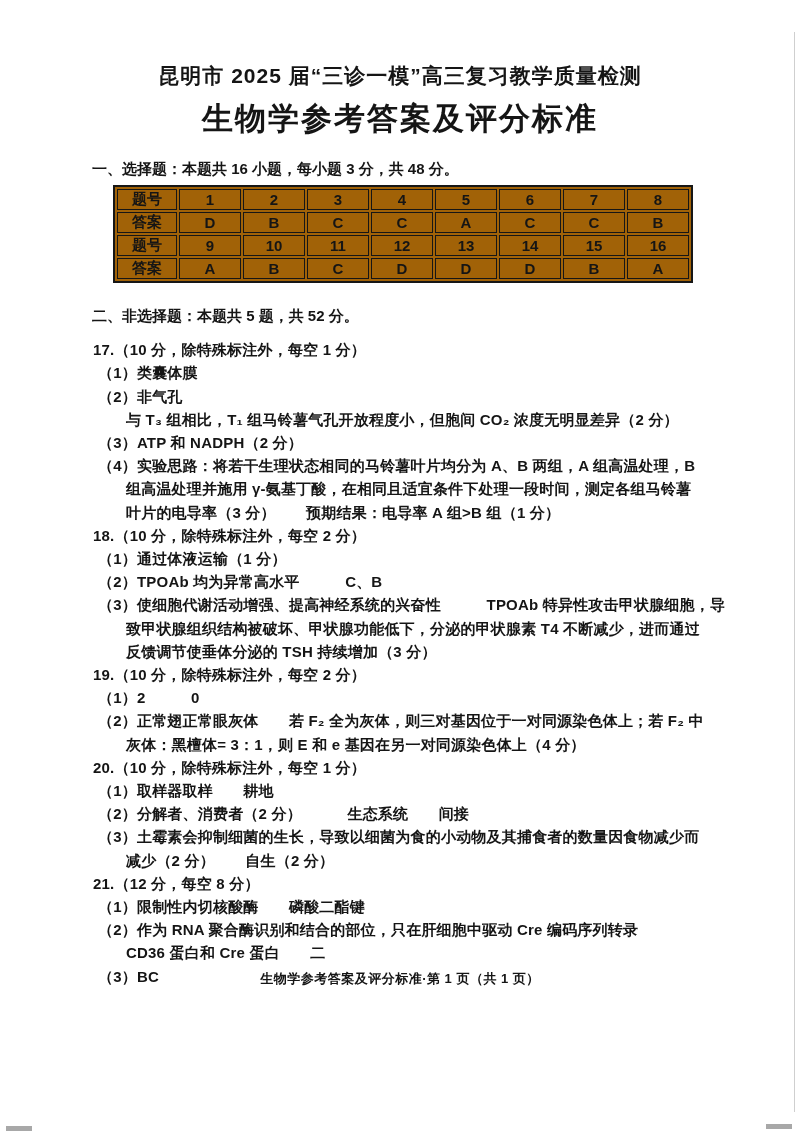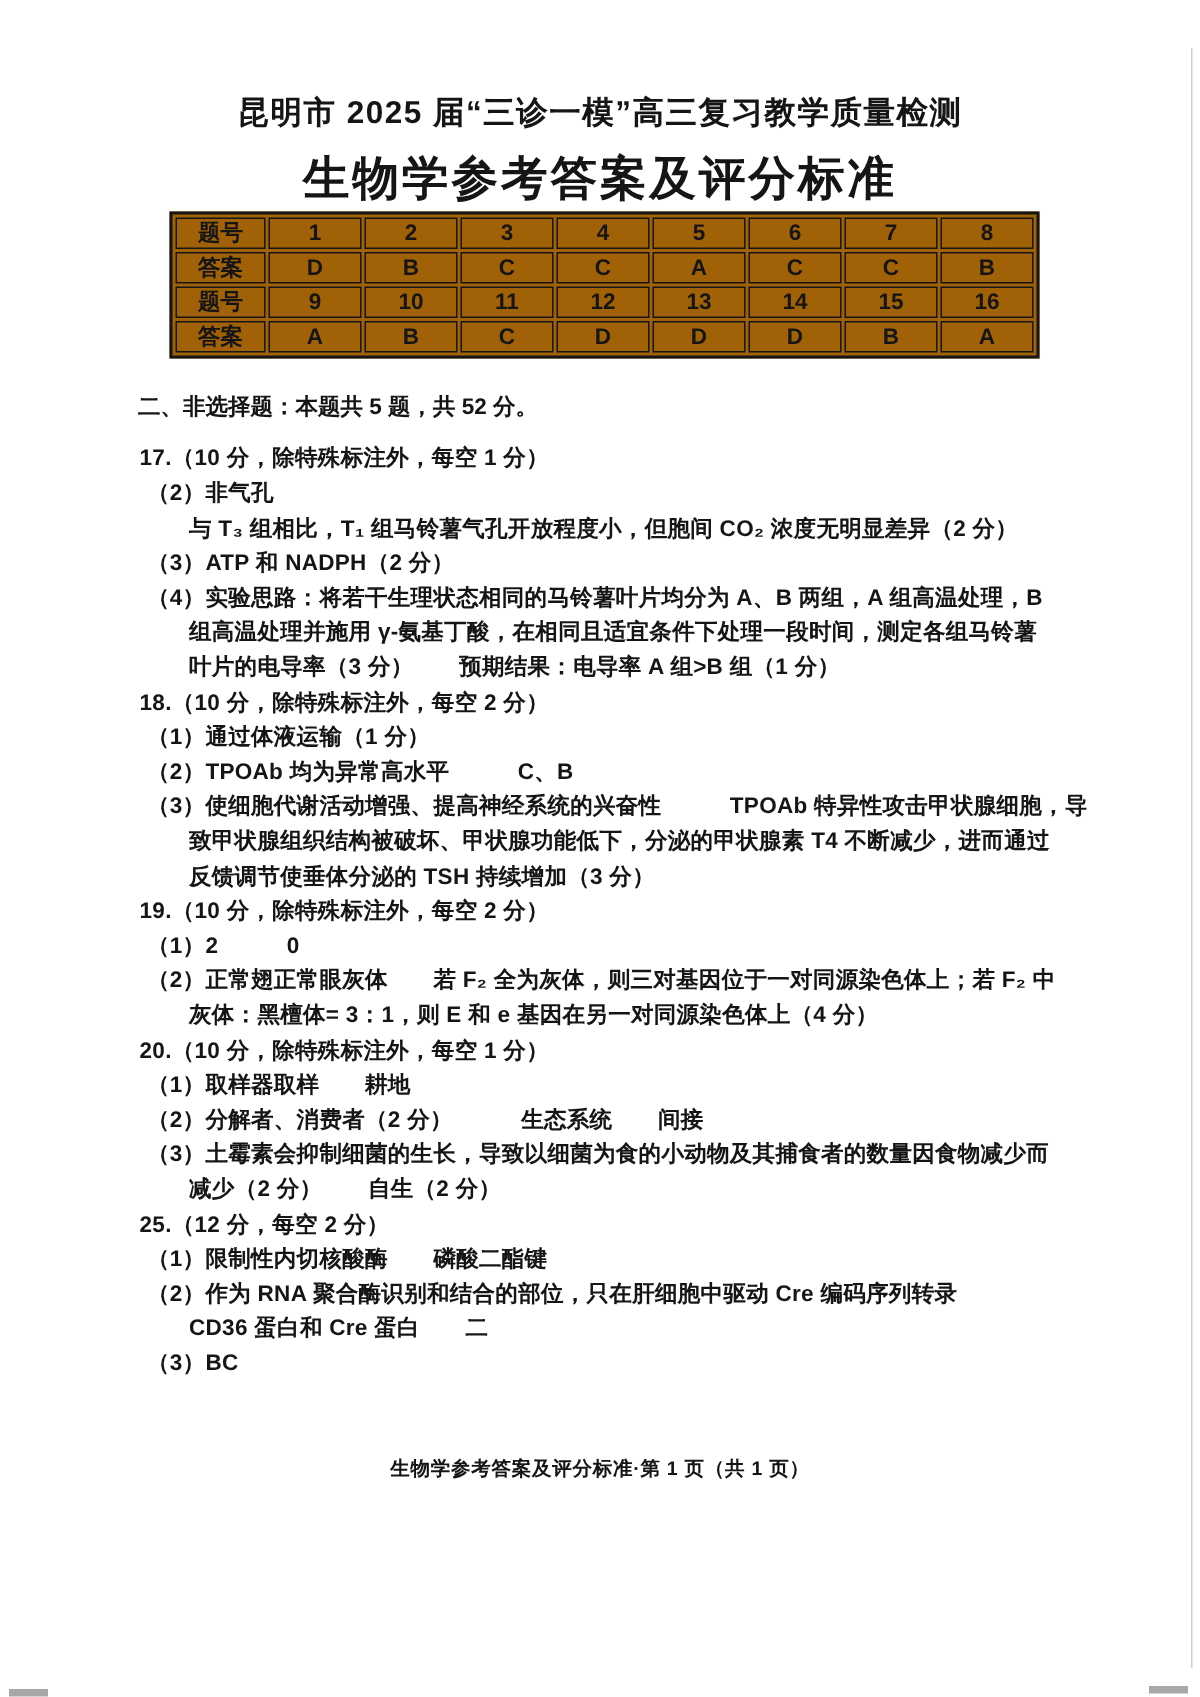--- a/index.html
+++ b/index.html
@@ -100,20 +100,21 @@
   .corner-mark.br { right: 8px; bottom: 2px; width: 26px; }
 </style>
 </head>
 <body>
 
 <div class="page">
 
   <div class="exam-title">昆明市 2025 届“三诊一模”高三复习教学质量检测</div>
   <div class="doc-title">生物学参考答案及评分标准</div>
 
+  <div class="section-heading">一、选择题：本题共 16 小题，每小题 3 分，共 48 分。</div>
 
   <table class="key">
     <tbody>
       <tr>
         <td class="rowhead">题号</td>
         <td>1</td>
         <td>2</td>
         <td>3</td>
         <td>4</td>
         <td>5</td>
@@ -154,20 +155,21 @@
         <td>B</td>
         <td>A</td>
       </tr>
     </tbody>
   </table>
 
   <div class="section-heading">二、非选择题：本题共 5 题，共 52 分。</div>
 
   <div class="answers">
     <div class="ln q">17.（10 分，除特殊标注外，每空 1 分）</div>
+    <div class="ln i">（1）类囊体膜</div>
     <div class="ln i">（2）非气孔</div>
     <div class="ln c">与 T₃ 组相比，T₁ 组马铃薯气孔开放程度小，但胞间 CO₂ 浓度无明显差异（2 分）</div>
     <div class="ln i">（3）ATP 和 NADPH（2 分）</div>
     <div class="ln i">（4）实验思路：将若干生理状态相同的马铃薯叶片均分为 A、B 两组，A 组高温处理，B</div>
     <div class="ln c">组高温处理并施用 γ-氨基丁酸，在相同且适宜条件下处理一段时间，测定各组马铃薯</div>
     <div class="ln c">叶片的电导率（3 分）　　预期结果：电导率 A 组&gt;B 组（1 分）</div>
     <div class="ln q">18.（10 分，除特殊标注外，每空 2 分）</div>
     <div class="ln i">（1）通过体液运输（1 分）</div>
     <div class="ln i">（2）TPOAb 均为异常高水平　　　C、B</div>
     <div class="ln i">（3）使细胞代谢活动增强、提高神经系统的兴奋性　　　TPOAb 特异性攻击甲状腺细胞，导</div>
@@ -175,21 +177,21 @@
     <div class="ln c">反馈调节使垂体分泌的 TSH 持续增加（3 分）</div>
     <div class="ln q">19.（10 分，除特殊标注外，每空 2 分）</div>
     <div class="ln i">（1）2　　　0</div>
     <div class="ln i">（2）正常翅正常眼灰体　　若 F₂ 全为灰体，则三对基因位于一对同源染色体上；若 F₂ 中</div>
     <div class="ln c">灰体：黑檀体= 3：1，则 E 和 e 基因在另一对同源染色体上（4 分）</div>
     <div class="ln q">20.（10 分，除特殊标注外，每空 1 分）</div>
     <div class="ln i">（1）取样器取样　　耕地</div>
     <div class="ln i">（2）分解者、消费者（2 分）　　　生态系统　　间接</div>
     <div class="ln i">（3）土霉素会抑制细菌的生长，导致以细菌为食的小动物及其捕食者的数量因食物减少而</div>
     <div class="ln c">减少（2 分）　　自生（2 分）</div>
-    <div class="ln q">25.（12 分，每空 2 分）</div>
+    <div class="ln q">21.（12 分，每空 8 分）</div>
     <div class="ln i">（1）限制性内切核酸酶　　磷酸二酯键</div>
     <div class="ln i">（2）作为 RNA 聚合酶识别和结合的部位，只在肝细胞中驱动 Cre 编码序列转录</div>
     <div class="ln c">CD36 蛋白和 Cre 蛋白　　二</div>
     <div class="ln i">（3）BC</div>
   </div>
 
   <div class="footer">生物学参考答案及评分标准·第 1 页（共 1 页）</div>
 
   <div class="edge-line"></div>
   <div class="corner-mark bl"></div>

